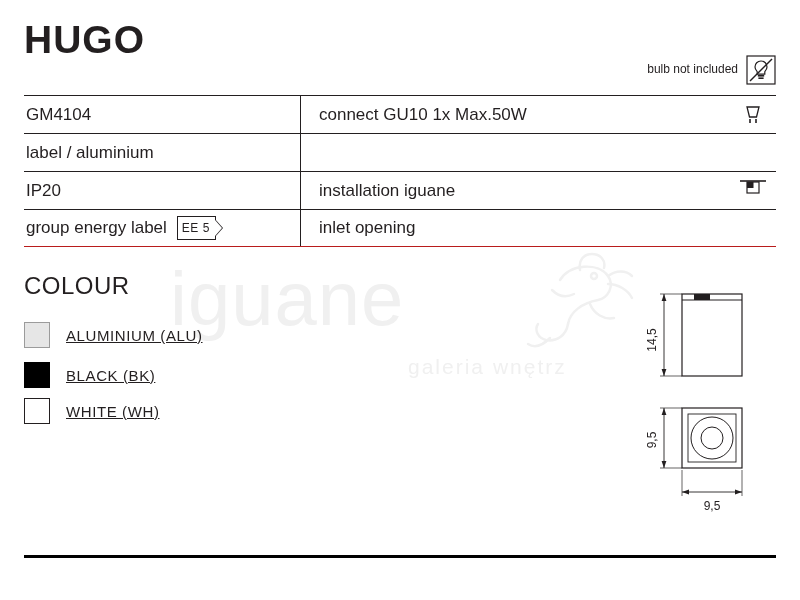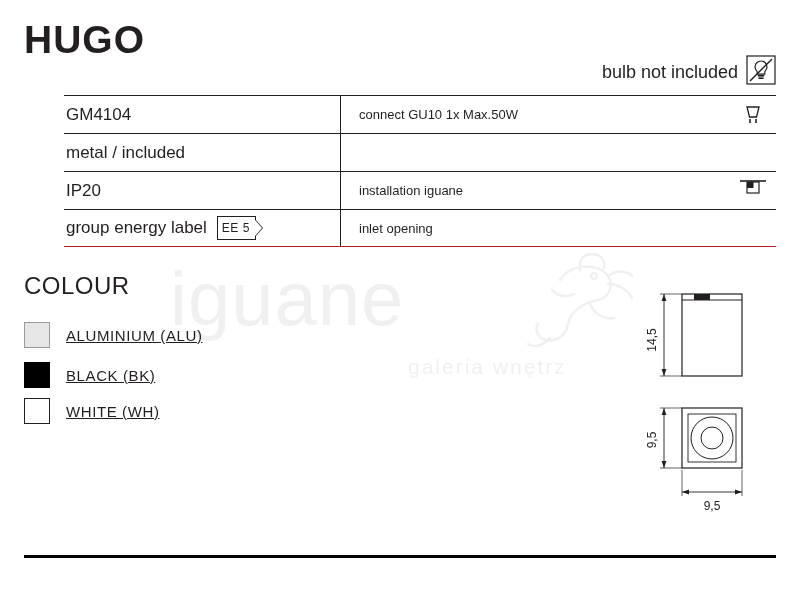--- a/index.html
+++ b/index.html
@@ -58,21 +58,21 @@
     font-size: 39px;
     font-weight: bold;
     letter-spacing: 1px;
   }
 
   
   .bulb-note {
     position: absolute;
     right: 62px;
     top: 62px;
-    font-size: 18px;
+    font-size: 12px;
     text-align: right;
     white-space: nowrap;
   }
   .bulb-icon-box {
     position: absolute;
     right: 24px;
     top: 55px;
     width: 30px;
     height: 30px;
   }
@@ -82,37 +82,36 @@
     position: absolute;
     left: 24px;
     top: 95px;
     width: 752px;
   }
   .trow {
     display: flex;
     border-top: 1px solid #231f20;
     height: 38px;
     align-items: center;
-    margin-left: 40px;
   }
   .trow.last { border-bottom: 1px solid #b91c1c; }
   .cell-a {
     width: 276px;
     height: 100%;
     display: flex;
     align-items: center;
     font-size: 17px;
     padding-left: 2px;
   }
   .cell-b {
     flex: 1;
     height: 100%;
     display: flex;
     align-items: center;
-    font-size: 13px;
+    font-size: 17px;
     padding-left: 18px;
     border-left: 1px solid #231f20;
   }
   .cell-icon {
     width: 46px;
     height: 100%;
     display: flex;
     align-items: center;
     justify-content: center;
   }
@@ -239,21 +238,21 @@
       <div class="cell-icon">
         <svg width="30" height="26" viewBox="0 0 30 26">
           <path d="M9 5 L21 5 L18.5 15 L11.5 15 Z" fill="none" stroke="#231f20" stroke-width="1.3"></path>
           <line x1="12" y1="17" x2="12" y2="21" stroke="#231f20" stroke-width="1.6"></line>
           <line x1="18" y1="17" x2="18" y2="21" stroke="#231f20" stroke-width="1.6"></line>
         </svg>
       </div>
     </div>
 
     <div class="trow">
-      <div class="cell-a">metal / included</div>
+      <div class="cell-a">label / aluminium</div>
       <div class="cell-b"></div>
       <div class="cell-icon"></div>
     </div>
 
     <div class="trow">
       <div class="cell-a">IP20</div>
       <div class="cell-b">installation iguane</div>
       <div class="cell-icon">
         <svg width="34" height="30" viewBox="0 0 34 30">
           <line x1="4" y1="5" x2="30" y2="5" stroke="#231f20" stroke-width="1.6"></line>

